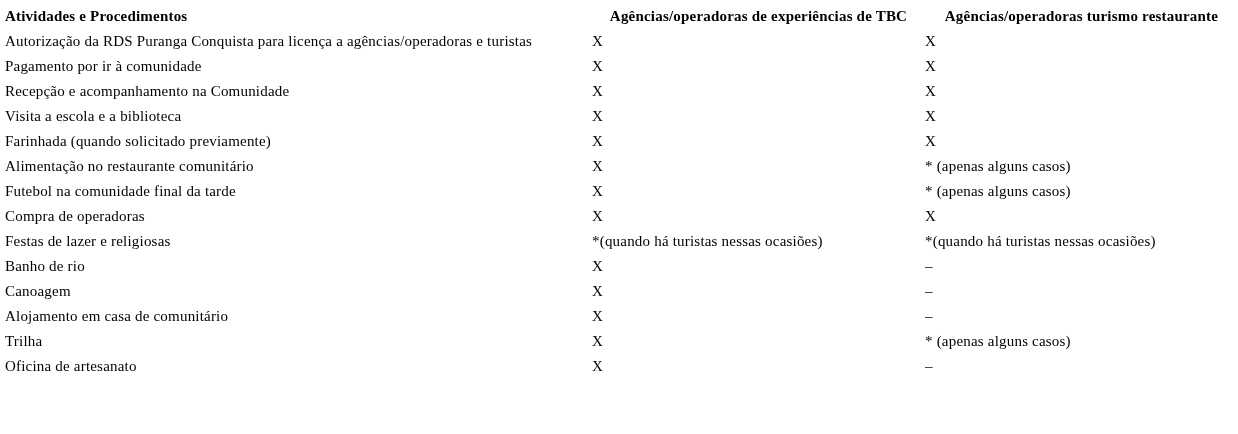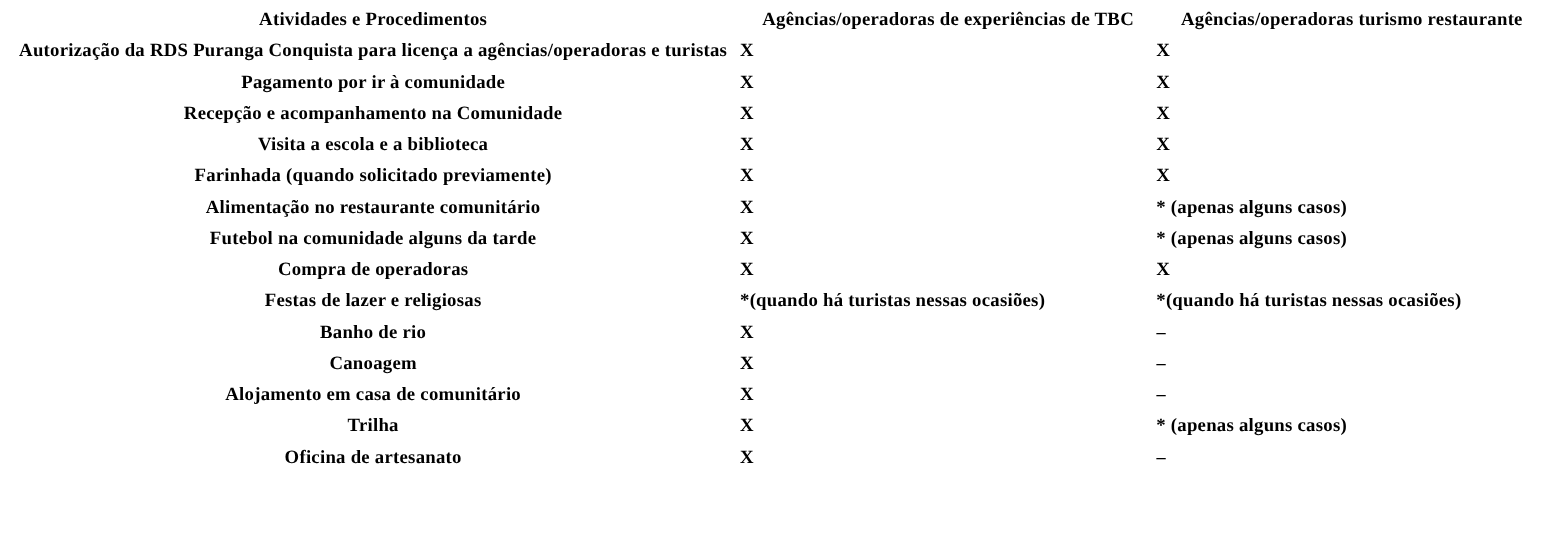--- a/index.html
+++ b/index.html
@@ -26,25 +26,25 @@
   }
   col.c-activity { width: 592px; }
   col.c-tbc      { width: 333px; }
   col.c-conv     { width: 313px; }
   th, td {
     height: 25px;
     padding: 0;
     vertical-align: middle;
     white-space: nowrap;
     overflow: hidden;
-    font-weight: bold;
+    font-weight: normal;
   }
   th { font-weight: bold; }
   .cell-activity {
-    text-align: center;
+    text-align: left;
     padding-left: 5px;
   }
   .cell-tbc, .cell-conv {
   }
 </style>
 </head>
 <body>
 
 <div class="page">
   <table class="activities-table">
@@ -85,21 +85,21 @@
         <td class="cell-activity">Farinhada (quando solicitado previamente)</td>
         <td class="cell-tbc">X</td>
         <td class="cell-conv">X</td>
       </tr>
       <tr>
         <td class="cell-activity">Alimentação no restaurante comunitário</td>
         <td class="cell-tbc">X</td>
         <td class="cell-conv">* (apenas alguns casos)</td>
       </tr>
       <tr>
-        <td class="cell-activity">Futebol na comunidade alguns da tarde</td>
+        <td class="cell-activity">Futebol na comunidade final da tarde</td>
         <td class="cell-tbc">X</td>
         <td class="cell-conv">* (apenas alguns casos)</td>
       </tr>
       <tr>
         <td class="cell-activity">Compra de operadoras</td>
         <td class="cell-tbc">X</td>
         <td class="cell-conv">X</td>
       </tr>
       <tr>
         <td class="cell-activity">Festas de lazer e religiosas</td>

